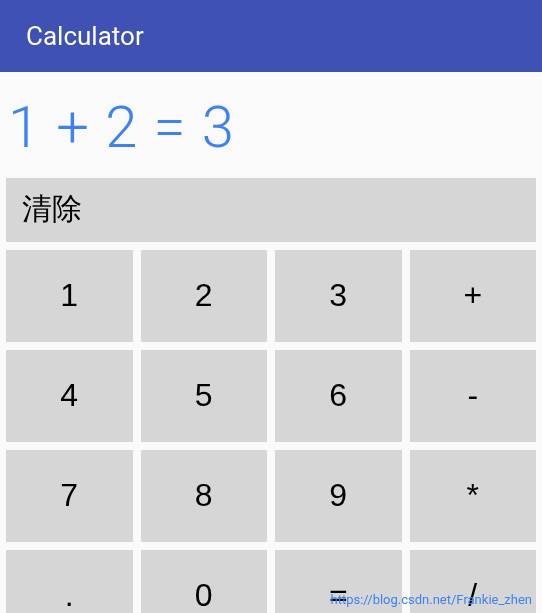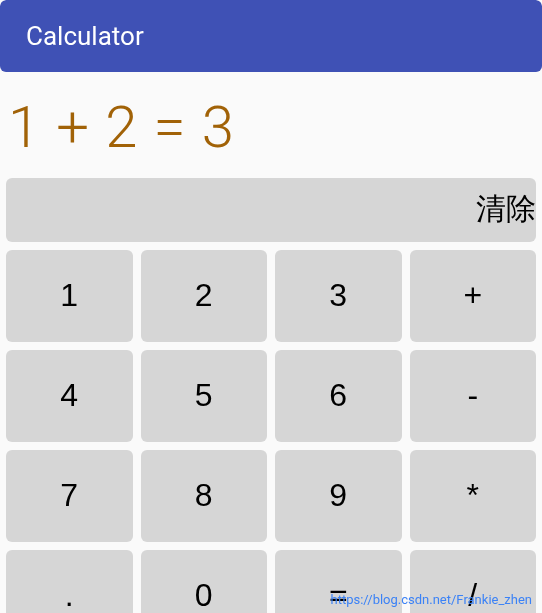--- a/index.html
+++ b/index.html
@@ -1,19 +1,18 @@
 <!DOCTYPE html>
 <html><head>
   <meta charset="utf-8">
   <style>
     * {
       margin: 0;
       padding: 0;
       box-sizing: border-box;
-      border-radius: 6px;
     }
     body {
       font-family: Roboto, -apple-system, BlinkMacSystemFont, "Segoe UI", sans-serif;
       background: #fafafa;
       width: 542px;
       height: 613px;
       overflow: hidden;
       position: relative;
     }
     .app-bar {
@@ -21,40 +20,41 @@
       color: #ffffff;
       height: 72px;
       display: flex;
       align-items: center;
       padding-left: 26px;
       font-size: 26px;
       font-weight: 400;
     }
     .display {
       background: #fafafa;
-      color: #a16207;
+      color: #3b82f6;
       font-size: 58px;
       font-weight: 300;
       padding: 24px 8px 18px 8px;
       line-height: 1.1;
       letter-spacing: 1px;
     }
     .clear-button {
       background: #d6d6d6;
       color: #000000;
       border: none;
       width: calc(100% - 12px);
       margin: 0 6px 8px 6px;
       height: 64px;
       font-size: 30px;
       font-weight: 400;
       cursor: pointer;
       display: flex;
       align-items: center;
-      justify-content: flex-end;
+      justify-content: flex-start;
+      padding-left: 16px;
     }
     .keypad {
       display: grid;
       grid-template-columns: repeat(4, 1fr);
       gap: 8px;
       padding: 0 6px;
     }
     .key {
       background: #d6d6d6;
       color: #000000;

